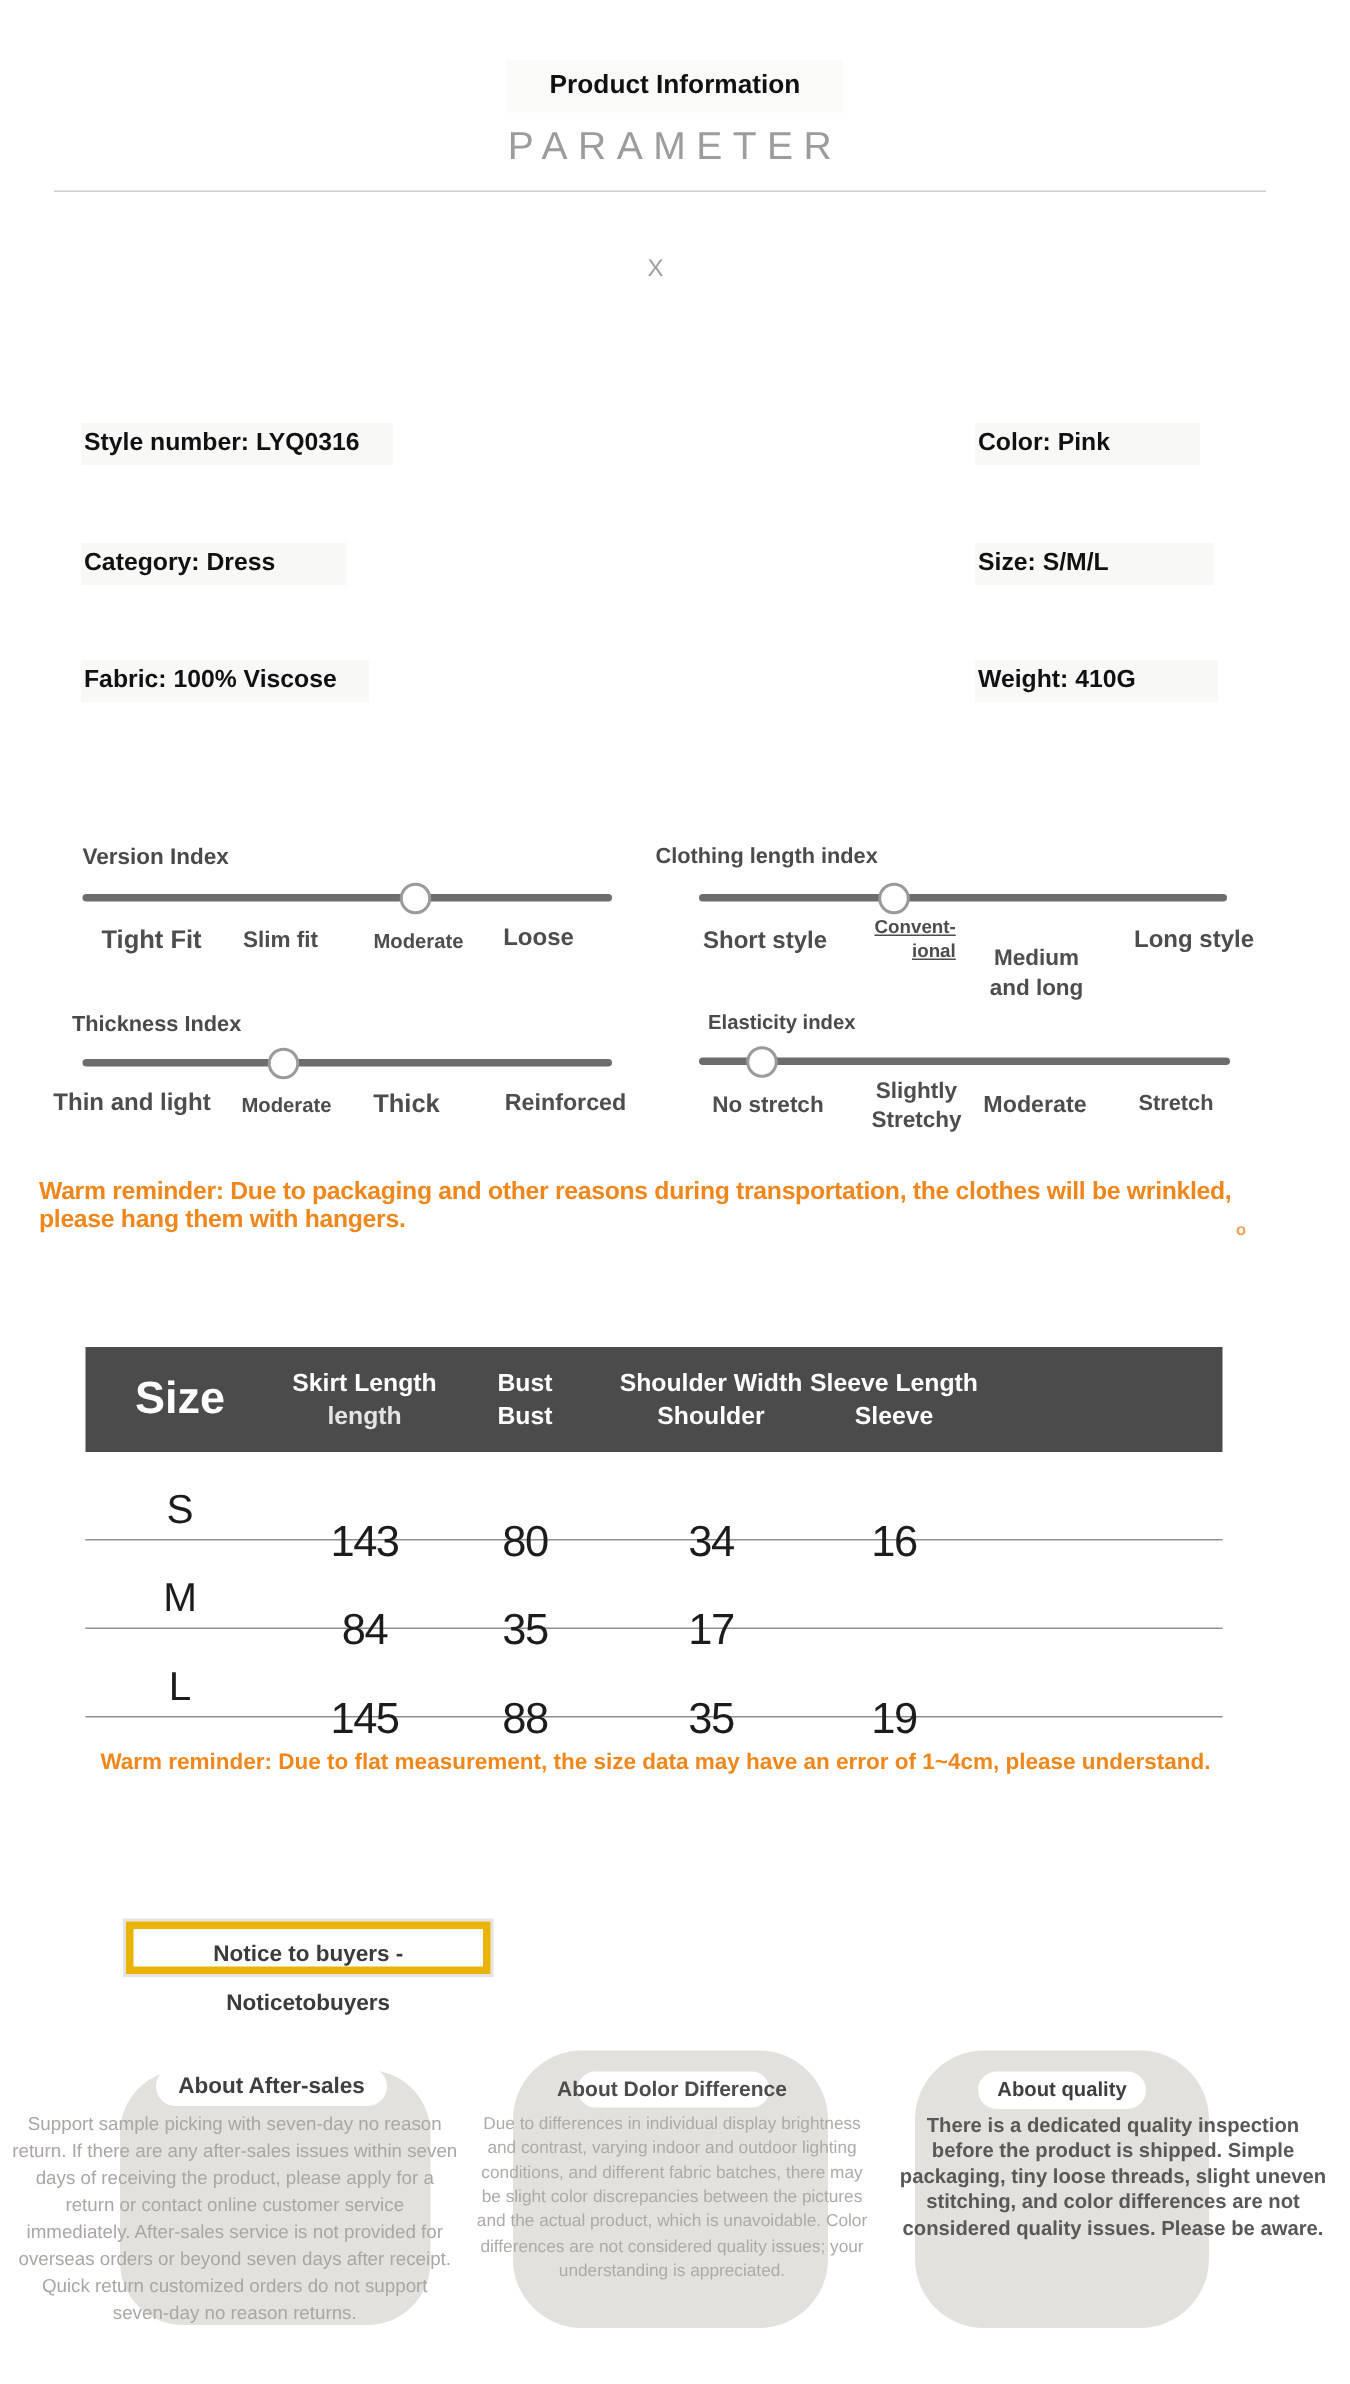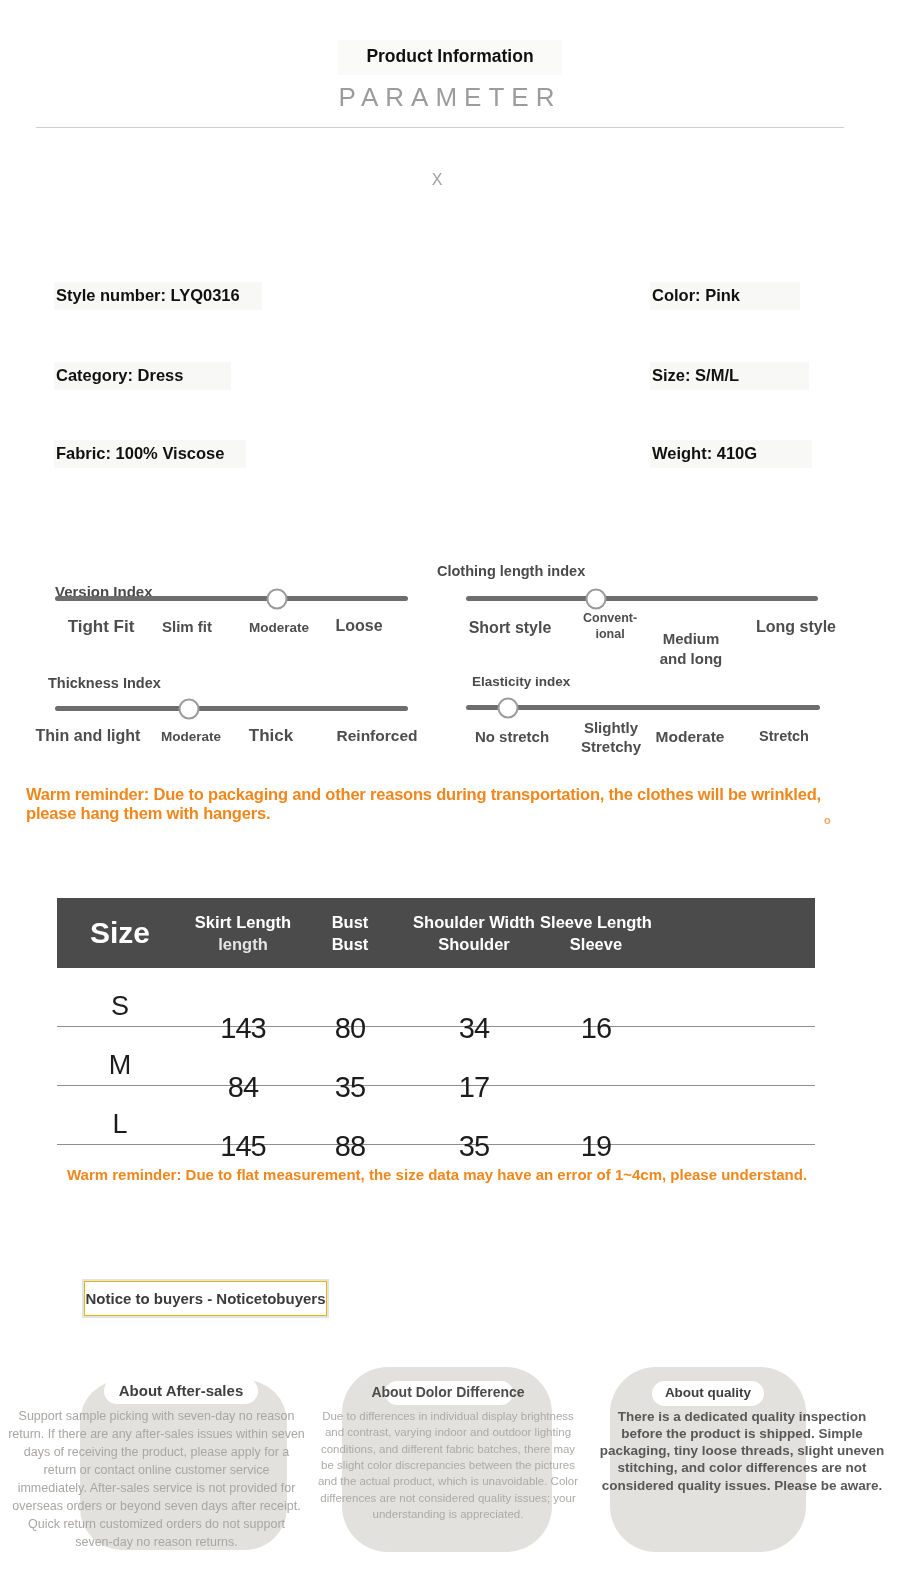--- a/index.html
+++ b/index.html
@@ -62,21 +62,21 @@
     border: 2px solid #9a9a9a;
     border-radius: 50%;
     top: 50%;
     transform: translate(-50%, -50%);
   }
   .slider-label {
     font-weight: bold; color: #4d4d4d;
     white-space: nowrap; text-align: center;
     transform: translateX(-50%);
   }
-  .slider-label.left-align { text-align: center; transform: none; }
+  .slider-label.left-align { text-align: right; transform: none; text-decoration: underline; }
 
   
   .reminder { font-weight: bold; color: #f0871c; }
   .stray-o { color: #f0a45c; font-size: 11px; font-weight: bold; }
 
   
   .size-table { left: 57px; top: 898px; width: 758px; }
   .t-row {
     display: grid;
     grid-template-columns: 126px 120px 94px 154px 90px auto;
@@ -105,21 +105,21 @@
 
   .reminder2 {
     top: 1166px; left: 0; width: 874px;
     text-align: center;
     font-size: 15px; font-weight: bold; color: #f0871c;
   }
 
   
   .notice-box {
     left: 84px; top: 1281px; width: 243px; height: 35px;
-    border: 1px solid #eab308;
+    border: 5px solid #eab308;
     box-shadow: 0 0 0 2px #e3e3e2;
     background: #fff;
     text-align: center;
     line-height: 33px;
     font-size: 15px; font-weight: 600; color: #3b3b3b;
   }
 
   
   .card-bg {
     background: #e3e1de;
@@ -150,21 +150,21 @@
   <div class="abs top-divider"></div>
   <div class="abs watermark-x">X</div>
 
   <div class="abs" style="left:54px; top:286px;"><span class="attr">Style number: LYQ0316</span></div>
   <div class="abs" style="left:650px; top:286px;"><span class="attr" style="padding-right:60px;">Color: Pink</span></div>
   <div class="abs" style="left:54px; top:366px;"><span class="attr" style="padding-right:48px;">Category: Dress</span></div>
   <div class="abs" style="left:650px; top:366px;"><span class="attr" style="padding-right:70px;">Size: S/M/L</span></div>
   <div class="abs" style="left:54px; top:444px;"><span class="attr">Fabric: 100% Viscose</span></div>
   <div class="abs" style="left:650px; top:444px;"><span class="attr" style="padding-right:55px;">Weight: 410G</span></div>
 
-  <div class="abs slider-title" style="left:55px; top:563px; font-size:15px;margin-top:20px;">Version Index</div>
+  <div class="abs slider-title" style="left:55px; top:563px; font-size:15px;">Version Index</div>
   <div class="abs slider-track" style="left:55px; top:596px; width:353px;">
     <div class="slider-knob" style="left: 63%;"></div>
   </div>
   <div class="abs slider-label" style="left:101px; top:617px; font-size:17px;">Tight Fit</div>
   <div class="abs slider-label" style="left:187px; top:618px; font-size:15px;">Slim fit</div>
   <div class="abs slider-label" style="left:279px; top:620px; font-size:13.5px;">Moderate</div>
   <div class="abs slider-label" style="left:359px; top:617px; font-size:16px;">Loose</div>
 
   <div class="abs slider-title" style="left:437px; top:563px; font-size:14.5px;">Clothing length index</div>
   <div class="abs slider-track" style="left:466px; top:596px; width:352px;">

